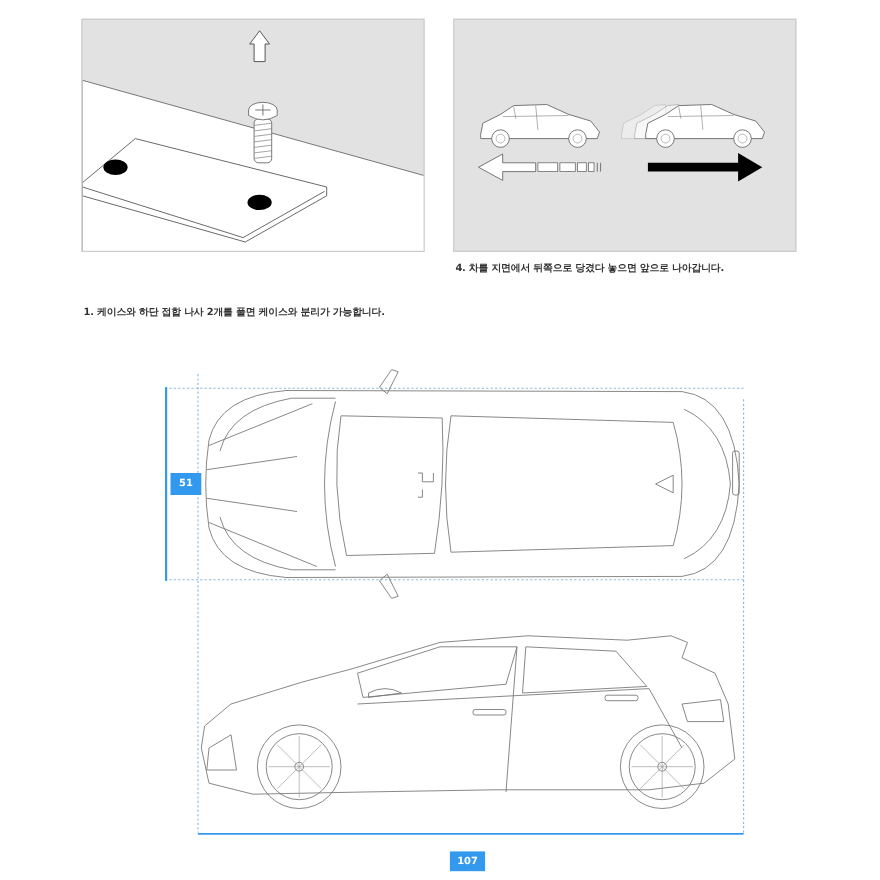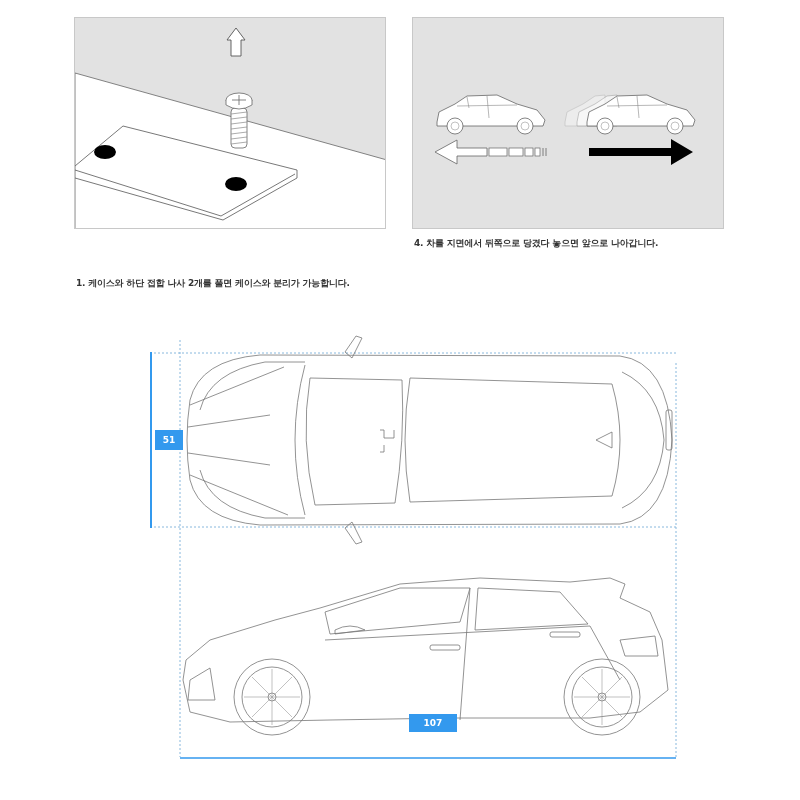--- a/index.html
+++ b/index.html
@@ -150,13 +150,13 @@
       <line x1="292" y1="677" x2="252" y2="717"></line>
       <line x1="602" y1="669" x2="602" y2="725"></line>
       <line x1="574" y1="697" x2="630" y2="697"></line>
       <line x1="582" y1="677" x2="622" y2="717"></line>
       <line x1="622" y1="677" x2="582" y2="717"></line>
     </g>
   </g>
 </svg>
 
 <div class="dim-label" style="left:123px; top:430px; width:28px; height:20px; line-height:20px;margin-left:32px;">51</div>
-<div class="dim-label" style="left:409px; top:714px; width:48px; height:18px; line-height:18px;">107</div>
+<div class="dim-label" style="left:409px; top:774px; width:32px; height:18px; line-height:18px;">107</div>
 
 </body></html>

